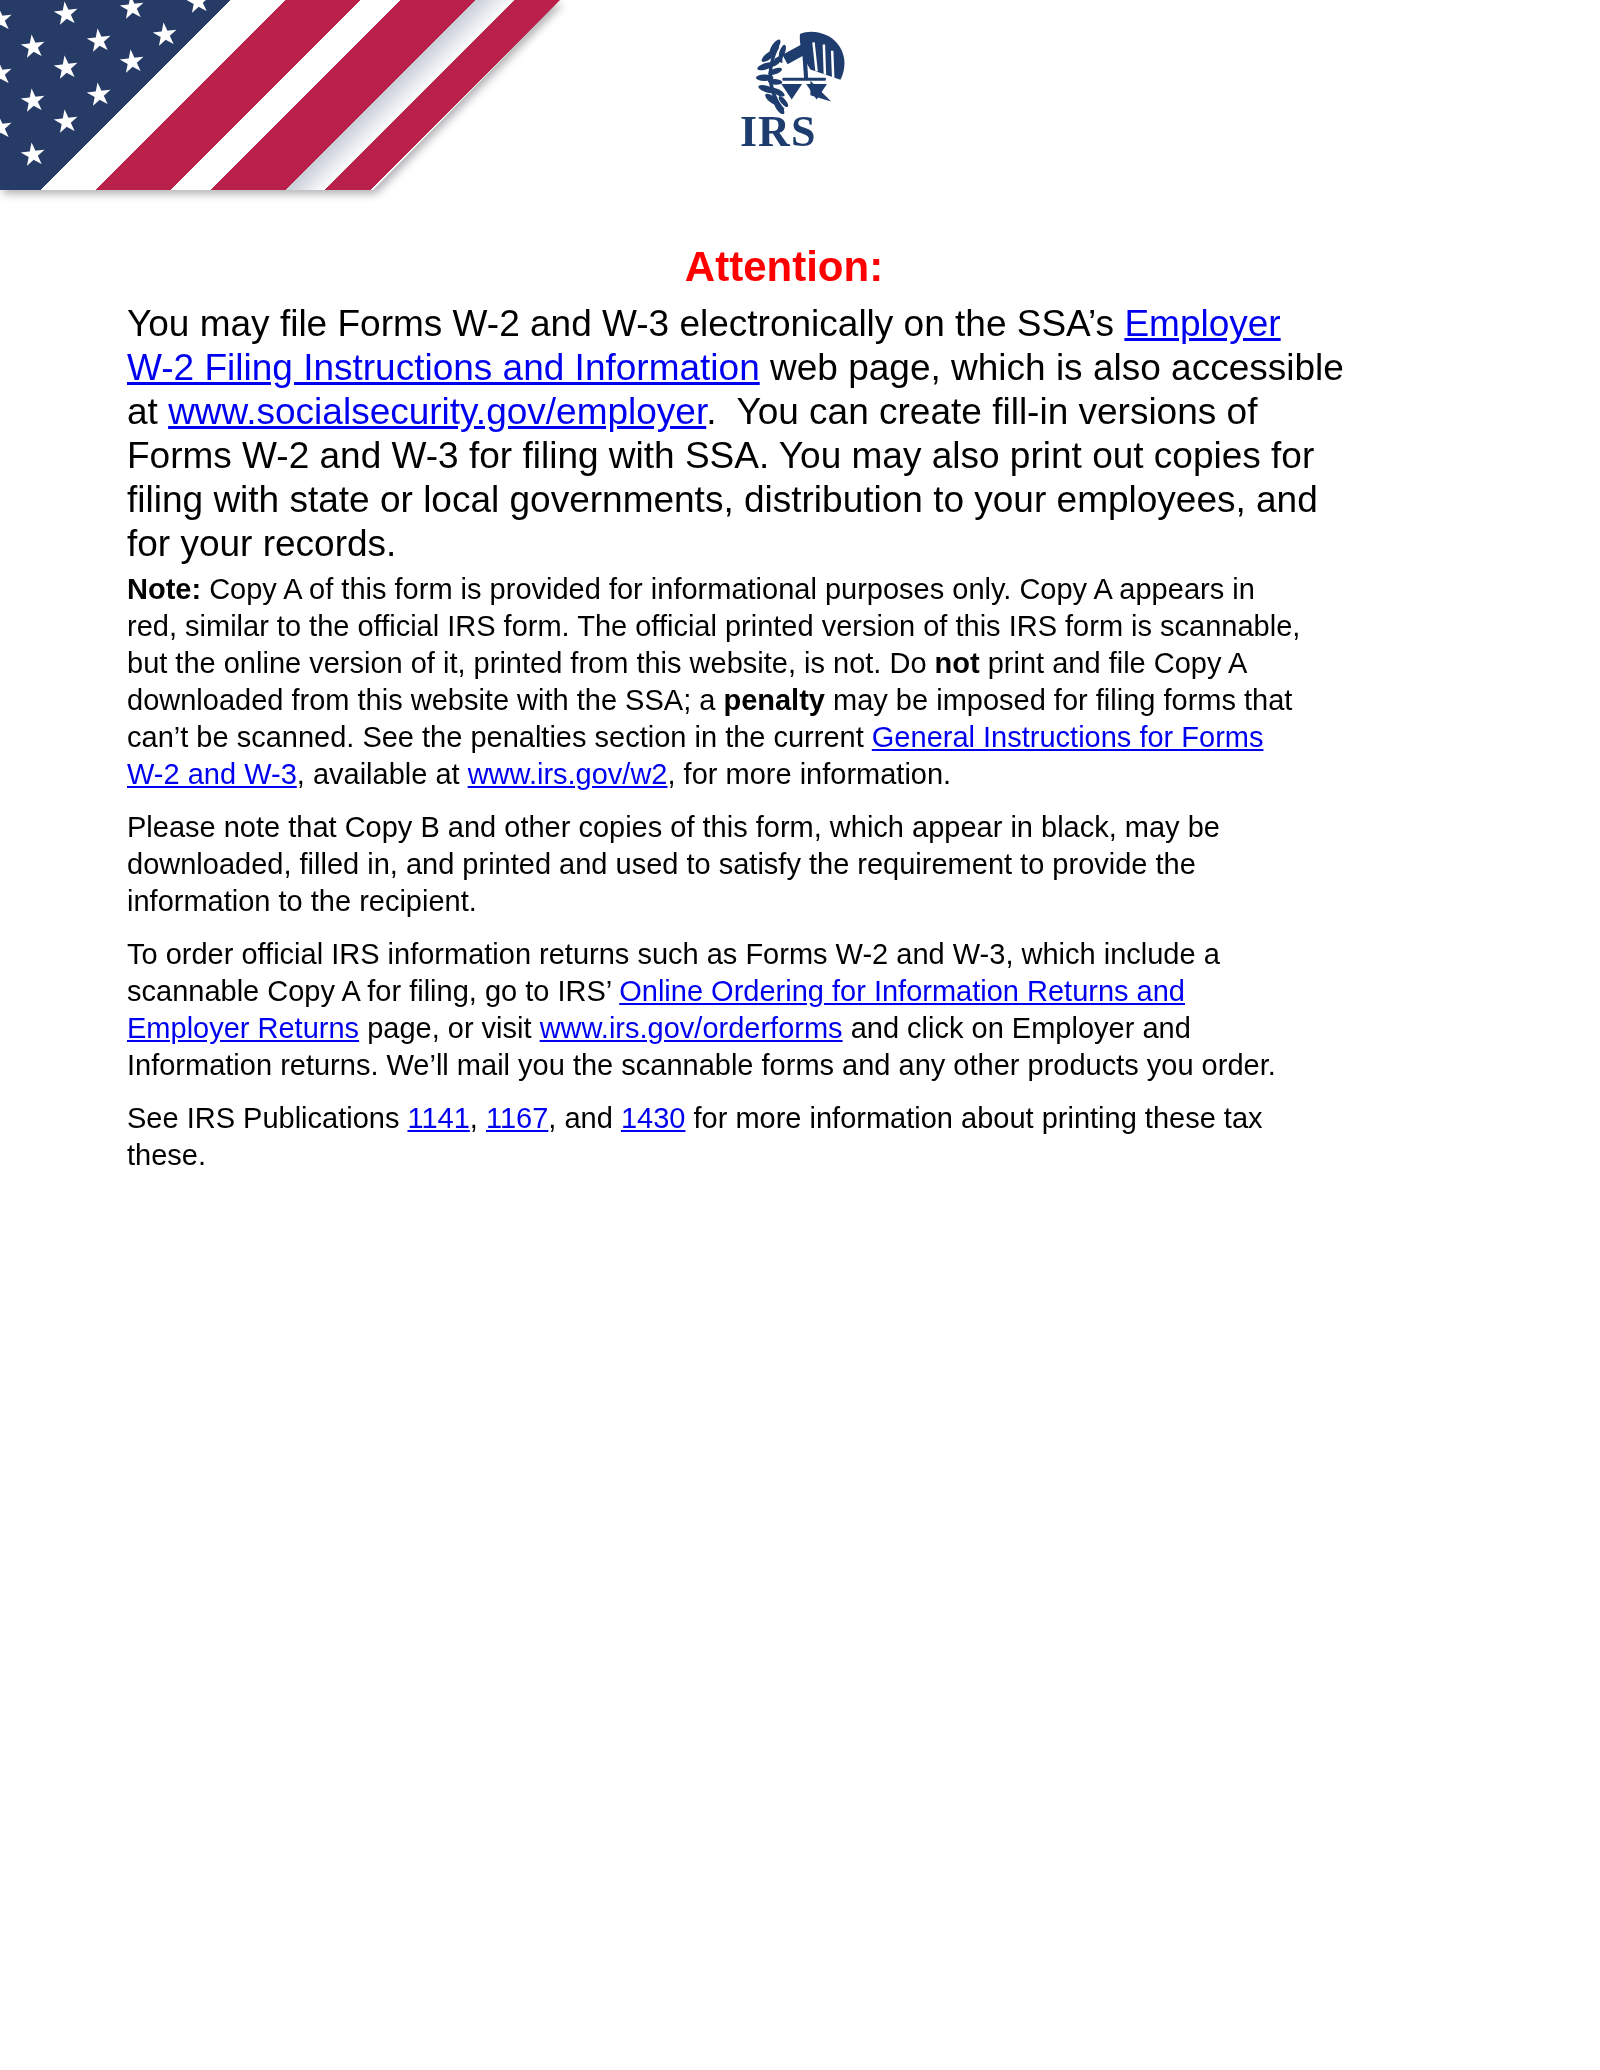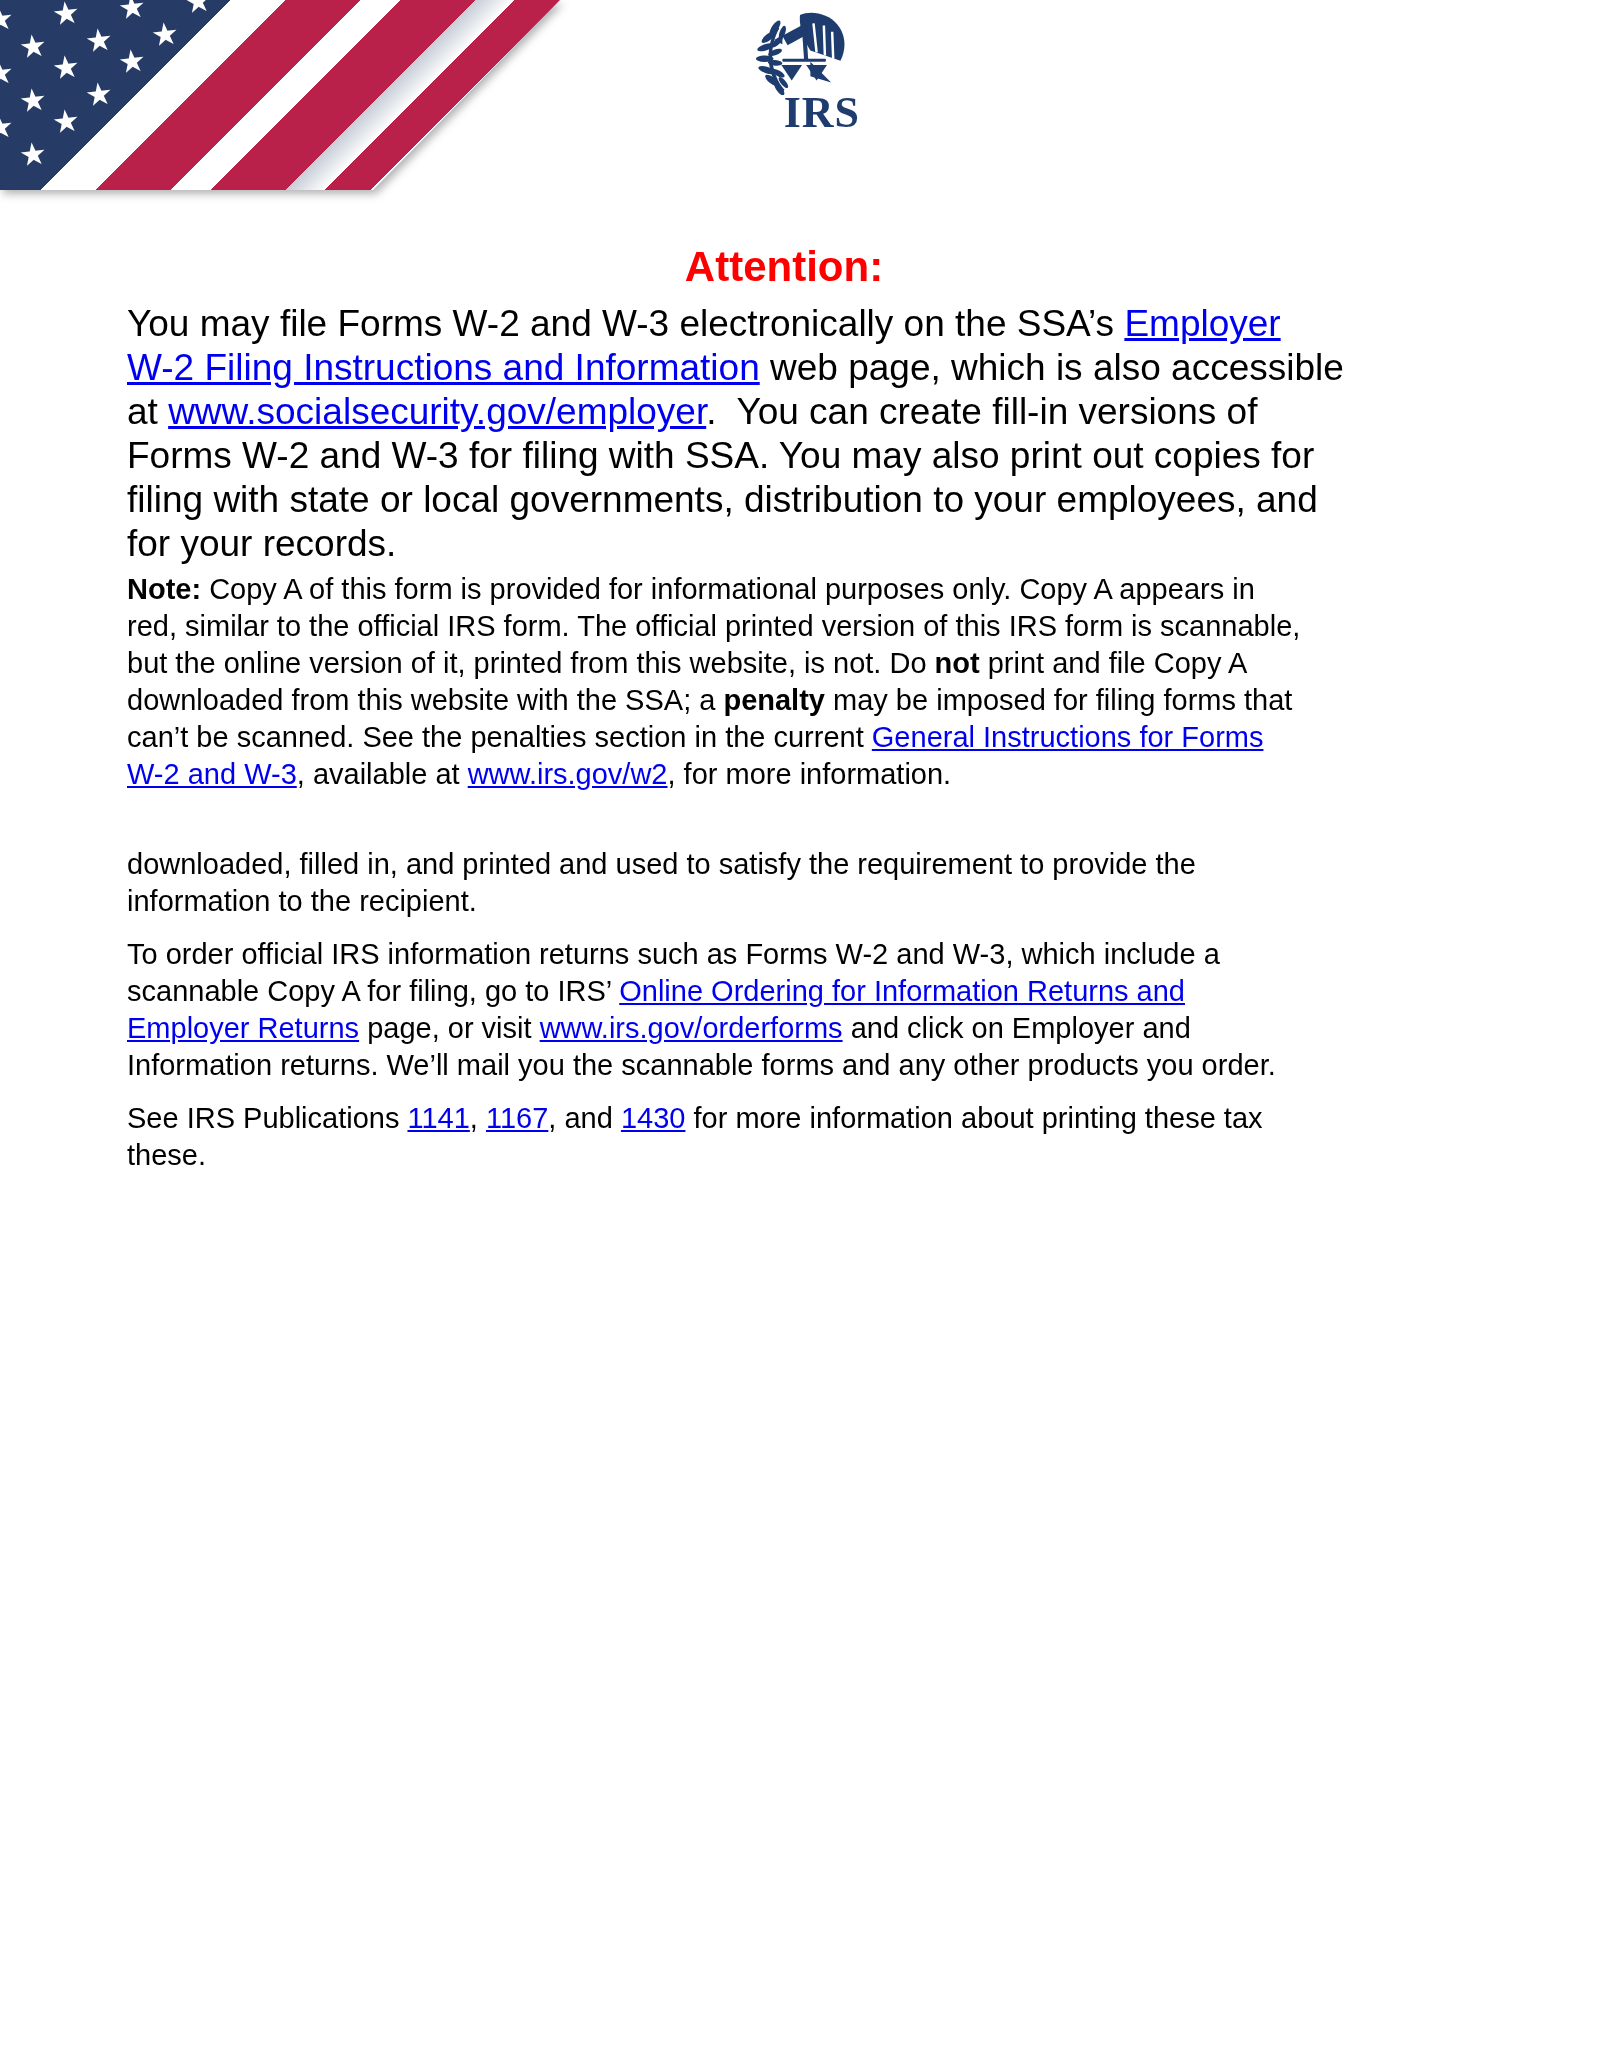--- a/index.html
+++ b/index.html
@@ -29,22 +29,22 @@
   .stars{
     position:absolute;inset:0;
     clip-path:polygon(0 0,230px 0,40px 190px,0 190px);
   }
   .star{
     position:absolute;color:#fff;font-size:31px;line-height:1;
     transform:rotate(-7deg);
   }
   
   .logo{
-    position:absolute;top:12px;left:50%;transform:translateX(-50%);
-    width:120px;text-align:right;
+    position:absolute;top:31px;left:50%;transform:translateX(-50%);
+    width:120px;text-align:left;
   }
   .logo svg{display:block;margin:0 auto;}
   .logo-text{
     font-family:"Liberation Serif","DejaVu Serif",serif;
     font-weight:700;font-size:44px;line-height:1;
     color:var(--logo-navy);margin-top:-4px;letter-spacing:1px;
   }
   
   .content{position:absolute;left:127px;top:0;width:1314px;}
   .attention{
@@ -139,19 +139,19 @@
       <path d="M66 39 L63 11 M74 42 L73 13 M82 45 L81 19" stroke="#ffffff" stroke-width="2.4" fill="none"></path>
     </svg>
     <div class="logo-text">IRS</div>
   </div>
 
   <div class="content">
     <h1 class="attention">Attention:</h1>
     <div id="paragraphs">
         <p class="para lg"><span>You may file Forms W-2 and W-3 electronically on the SSA’s </span><a class="lnk">Employer</a><br><a class="lnk">W-2 Filing Instructions and Information</a><span> web page, which is also accessible</span><br><span>at </span><a class="lnk">www.socialsecurity.gov/employer</a><span>.&nbsp; You can create fill-in versions of</span><br><span>Forms W-2 and W-3 for filing with SSA. You may also print out copies for</span><br><span>filing with state or local governments, distribution to your employees, and</span><br><span>for your records.</span></p>
         <p class="para sm note"><strong>Note:</strong><span> Copy A of this form is provided for informational purposes only. Copy A appears in</span><br><span>red, similar to the official IRS form. The official printed version of this IRS form is scannable,</span><br><span>but the online version of it, printed from this website, is not. Do </span><strong>not</strong><span> print and file Copy A</span><br><span>downloaded from this website with the SSA; a </span><strong>penalty</strong><span> may be imposed for filing forms that</span><br><span>can’t be scanned. See the penalties section in the current </span><a class="lnk">General Instructions for Forms</a><br><a class="lnk">W-2 and W-3</a><span>, available at </span><a class="lnk">www.irs.gov/w2</a><span>, for more information.</span></p>
-        <p class="para sm"><br><span>downloaded, filled in, and printed and used to satisfy the requirement to provide the</span><br><span>information to the recipient.</span></p>
+        <p class="para sm"><span>Please note that Copy B and other copies of this form, which appear in black, may be</span><br><span>downloaded, filled in, and printed and used to satisfy the requirement to provide the</span><br><span>information to the recipient.</span></p>
         <p class="para sm"><span>To order official IRS information returns such as Forms W-2 and W-3, which include a</span><br><span>scannable Copy A for filing, go to IRS’ </span><a class="lnk">Online Ordering for Information Returns and</a><br><a class="lnk">Employer Returns</a><span> page, or visit </span><a class="lnk">www.irs.gov/orderforms</a><span> and click on Employer and</span><br><span>Information returns. We’ll mail you the scannable forms and any other products you order.</span></p>
         <p class="para sm"><span>See IRS Publications </span><a class="lnk">1141</a><span>, </span><a class="lnk">1167</a><span>, and </span><a class="lnk">1430</a><span> for more information about printing these tax</span><br><span>these.</span></p>
       </div>
   </div>
 
 </div>
 
 </body></html>

